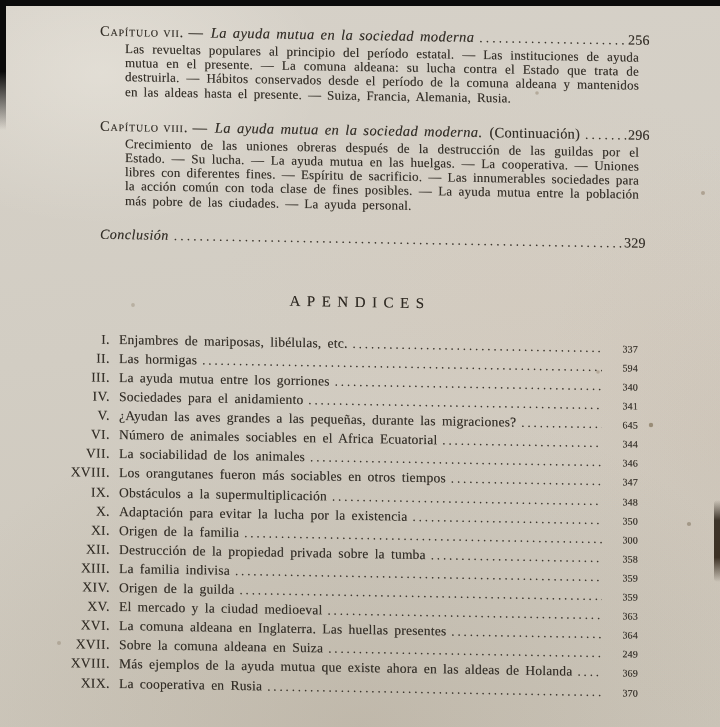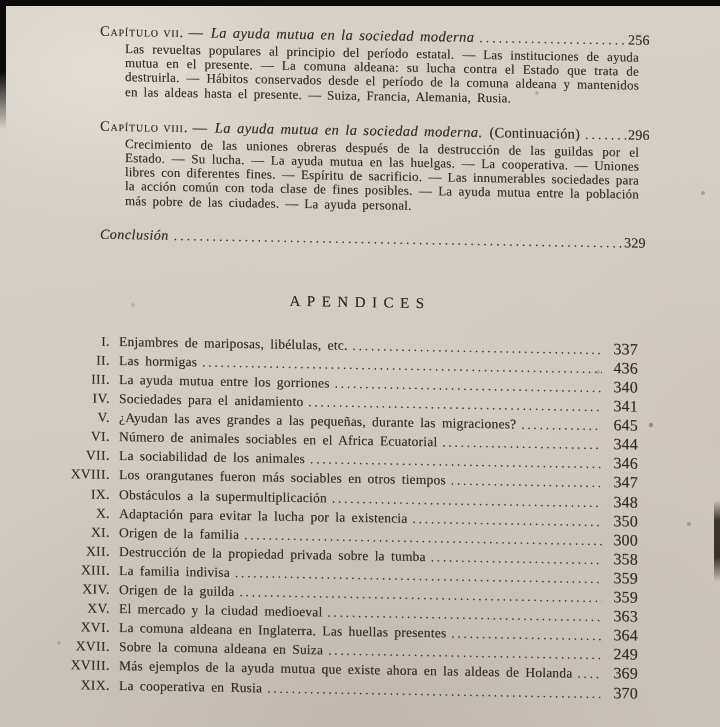--- a/index.html
+++ b/index.html
@@ -63,21 +63,21 @@
   .apx{margin-left:62px;width:576px;}
   .apx-heading{
     margin-top:47px;text-align:center;padding-left:20px;
     font-size:15px;letter-spacing:6.5px;color:#2e2922;
   }
   .apx-list{margin-top:25px;}
   .toc-row{display:flex;align-items:baseline;height:19.1px;font-size:13.5px;word-spacing:2.6px;}
   .toc-num{width:48px;text-align:right;flex:none;letter-spacing:0.5px;}
   .toc-title{margin-left:9px;white-space:nowrap;}
   .toc-row .dots{letter-spacing:3px;font-size:12.5px;}
-  .toc-page{width:36px;text-align:right;flex:none;font-size:16px;}
+  .toc-page{width:36px;text-align:right;flex:none;font-size:10px;}
 </style>
 </head>
 <body>
 
 <div class="sheet">
 
   <div class="content">
 
     <div class="main">
 
@@ -118,21 +118,21 @@
     <span class="toc-num">I.</span>
     <span class="toc-title">Enjambres de mariposas, libélulas, etc.</span>
     <span class="dots"></span>
     <span class="toc-page">337</span>
   </div>
 
   <div class="toc-row">
     <span class="toc-num">II.</span>
     <span class="toc-title">Las hormigas</span>
     <span class="dots"></span>
-    <span class="toc-page">436</span>
+    <span class="toc-page">594</span>
   </div>
 
   <div class="toc-row">
     <span class="toc-num">III.</span>
     <span class="toc-title">La ayuda mutua entre los gorriones</span>
     <span class="dots"></span>
     <span class="toc-page">340</span>
   </div>
 
   <div class="toc-row">

